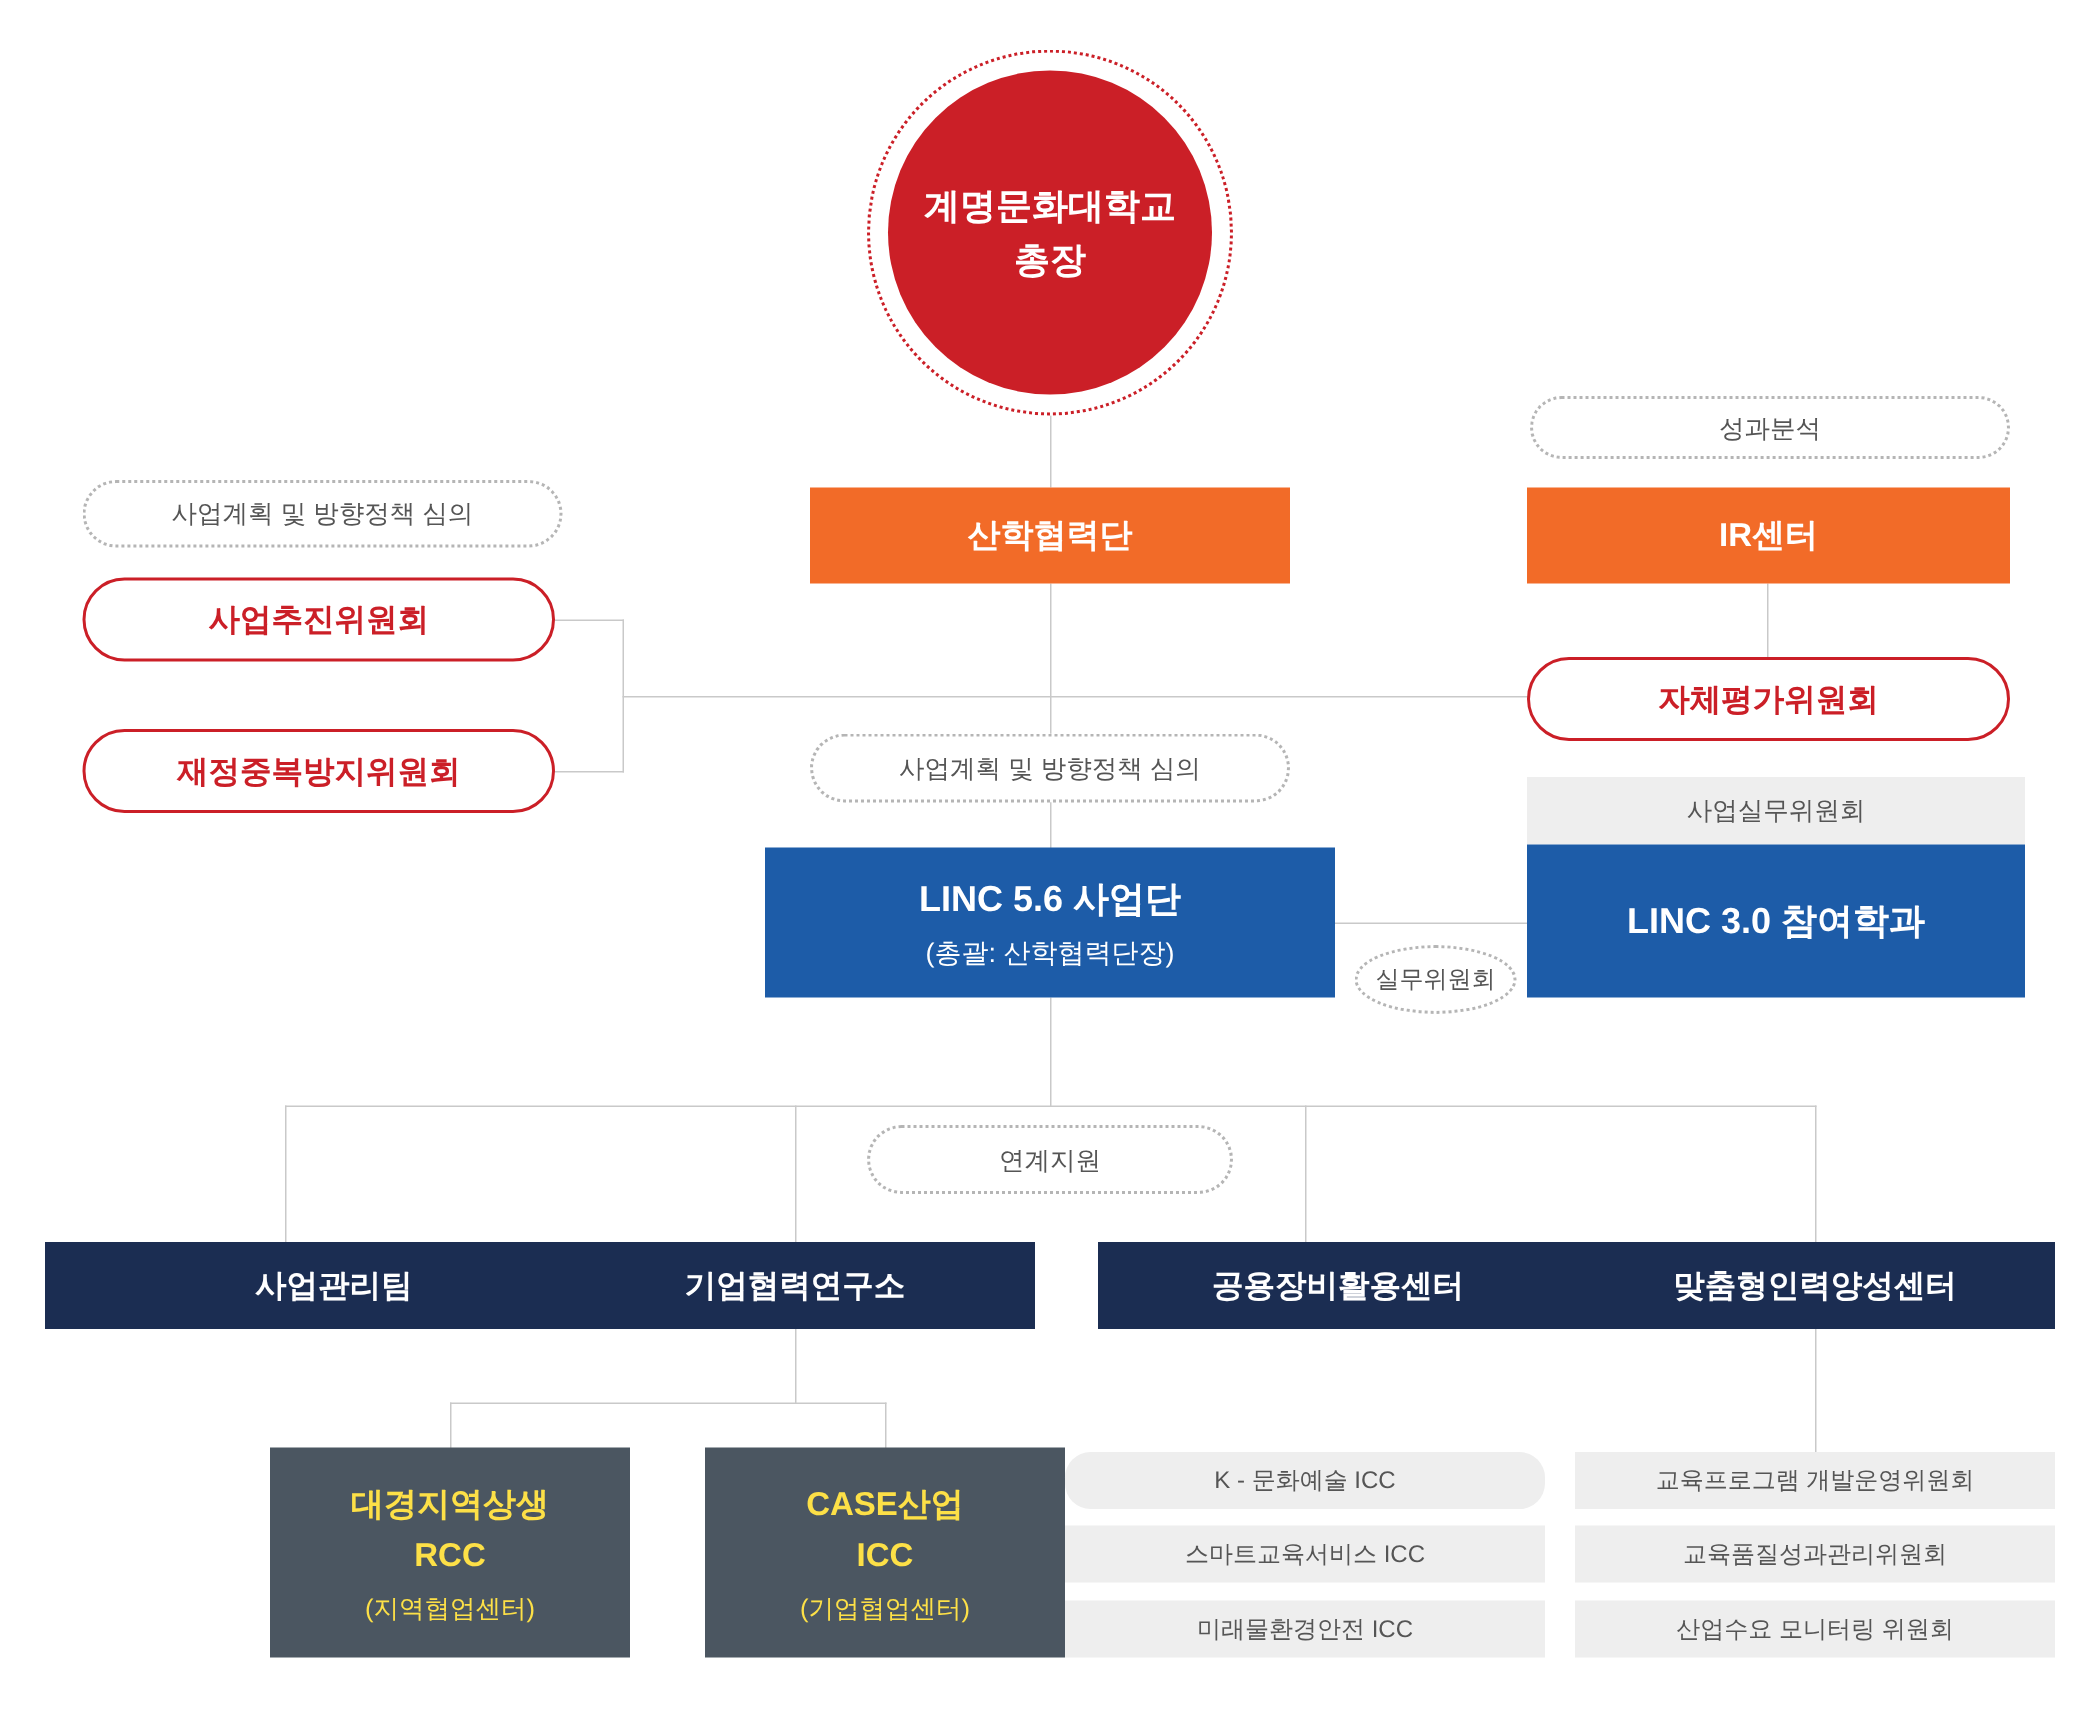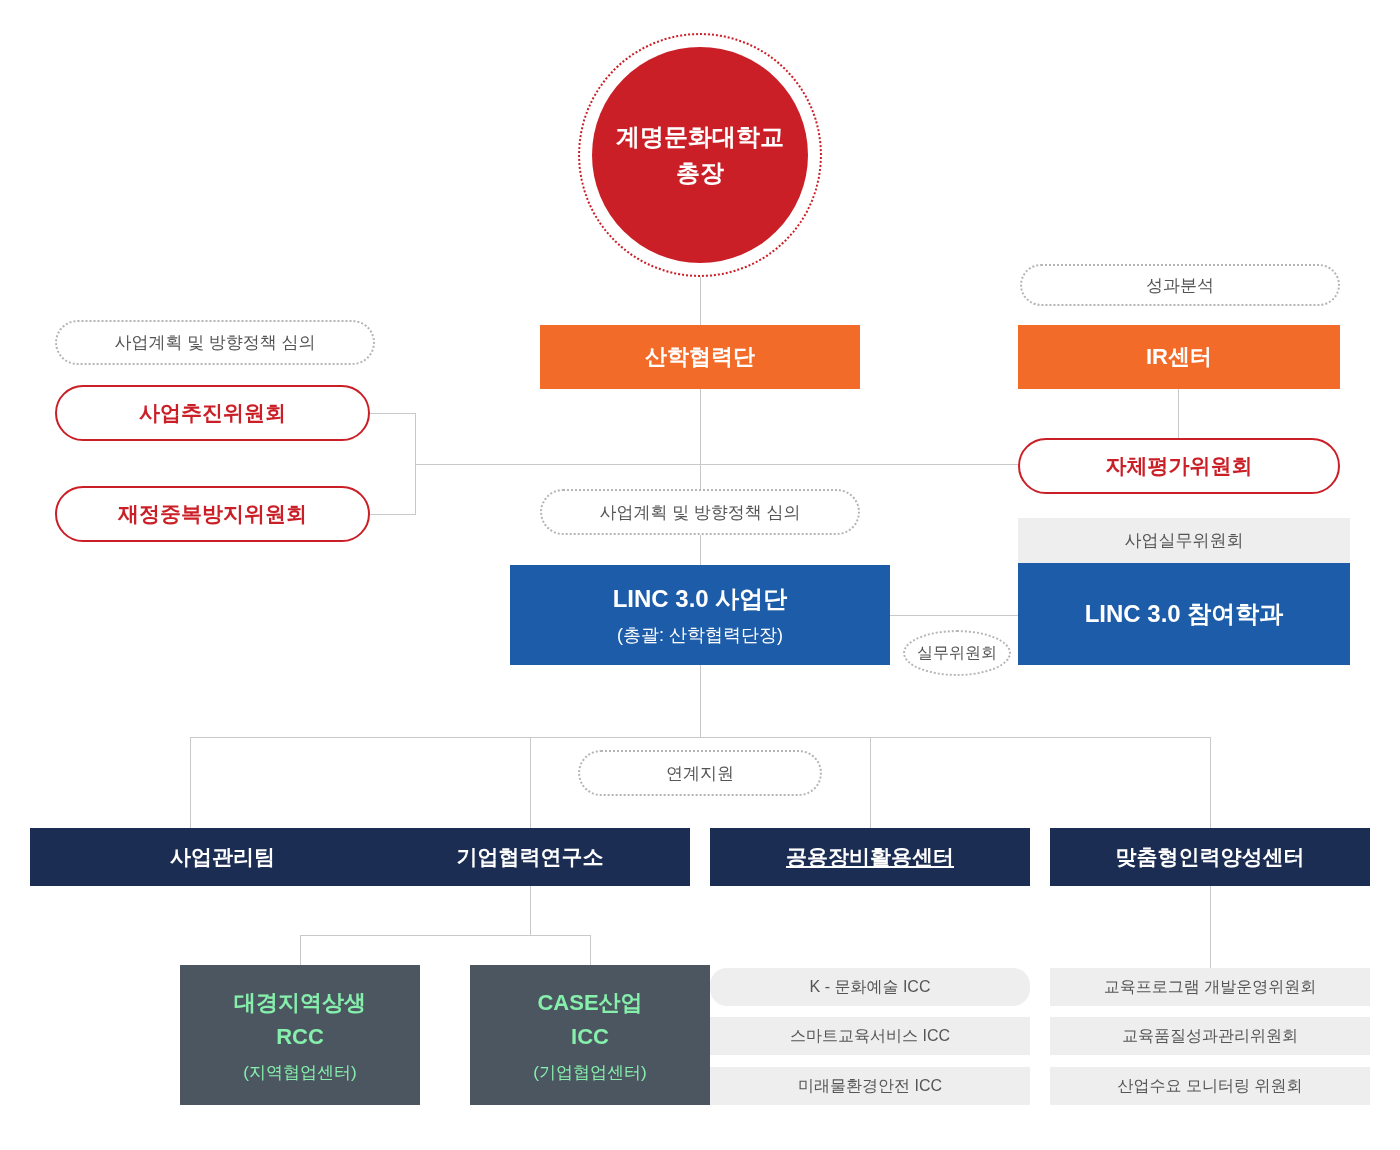--- a/index.html
+++ b/index.html
@@ -10,21 +10,21 @@
   .col{flex-direction:column;}
   .circle-outer{border:2px dotted var(--red,#cb1f27);border-radius:50%;background:#fff;z-index:2;}
   .circle-inner{width:216px;height:216px;border-radius:50%;background:var(--red,#cb1f27);color:#fff;
     display:flex;flex-direction:column;align-items:center;justify-content:center;gap:4px;
     font-size:24px;font-weight:bold;}
   .orange{background:var(--orange,#f26b28);color:#fff;font-weight:bold;font-size:22px;}
   .blue{background:var(--blue,#1d5ca8);color:#fff;}
   .blue .title{font-size:24px;font-weight:bold;}
   .blue .subtitle{font-size:18px;font-weight:normal;margin-top:8px;}
   .navy{background:var(--navy,#1b2d52);color:#fff;font-weight:bold;font-size:21px;}
-  .slate{background:var(--slate,#4b5661);color:#86efac;}
+  .slate{background:var(--slate,#4b5661);color:#fde047;}
   .slate .big{font-size:22px;font-weight:bold;line-height:34px;}
   .slate .small{font-size:17px;font-weight:normal;margin-top:7px;}
   .pill{border:2px solid var(--red,#cb1f27);border-radius:30px;background:#fff;color:var(--red,#cb1f27);
     font-weight:bold;font-size:21px;z-index:2;}
   .oval{border:2px dotted #b5b5b5;border-radius:30px;background:#fff;color:#555;font-size:17px;z-index:2;}
   .oval.small{border-radius:50%;font-size:16px;justify-content:center;}
   .graybar{background:var(--gray-bar,#eeeeee);color:#555;font-size:16px;}
 </style>
 </head>
 <body>
@@ -84,21 +84,21 @@
 
   <div class="node pill" style="left:1018px;top:438px;width:322px;height:56px;">
     <span>자체평가위원회</span>
   </div>
 
   <div class="node oval" style="left:540px;top:489px;width:320px;height:46px;">
     <span>사업계획 및 방향정책 심의</span>
   </div>
 
   <div class="node blue col" style="left:510px;top:565px;width:380px;height:100px;">
-    <span class="title">LINC 3.0 사업단</span>
+    <span class="title">LINC 5.6 사업단</span>
     <span class="subtitle">(총괄: 산학협력단장)</span>
   </div>
 
   <div class="node graybar" style="left:1018px;top:518px;width:332px;height:45px;font-size:17px;">
     <span>사업실무위원회</span>
   </div>
 
   <div class="node blue" style="left:1018px;top:563px;width:332px;height:102px;">
     <span class="title">LINC 3.0 참여학과</span>
   </div>
@@ -110,21 +110,21 @@
   <div class="node oval" style="left:578px;top:750px;width:244px;height:46px;">
     <span>연계지원</span>
   </div>
 
   <div class="node navy" style="left:30px;top:828px;width:385px;height:58px;">
     <span>사업관리팀</span>
   </div>
   <div class="node navy" style="left:370px;top:828px;width:320px;height:58px;">
     <span>기업협력연구소</span>
   </div>
-  <div class="node navy" style="left:710px;top:828px;width:320px;height:58px;text-decoration:underline;">
+  <div class="node navy" style="left:732px;top:828px;width:320px;height:58px;">
     <span>공용장비활용센터</span>
   </div>
   <div class="node navy" style="left:1050px;top:828px;width:320px;height:58px;">
     <span>맞춤형인력양성센터</span>
   </div>
 
   <div class="node slate col" style="left:180px;top:965px;width:240px;height:140px;">
     <span class="big">대경지역상생</span>
     <span class="big">RCC</span>
     <span class="small">(지역협업센터)</span>

